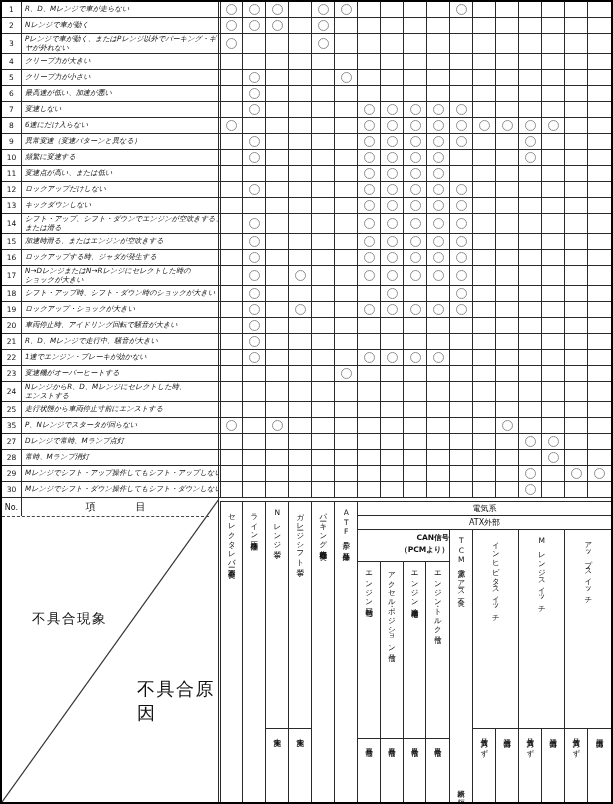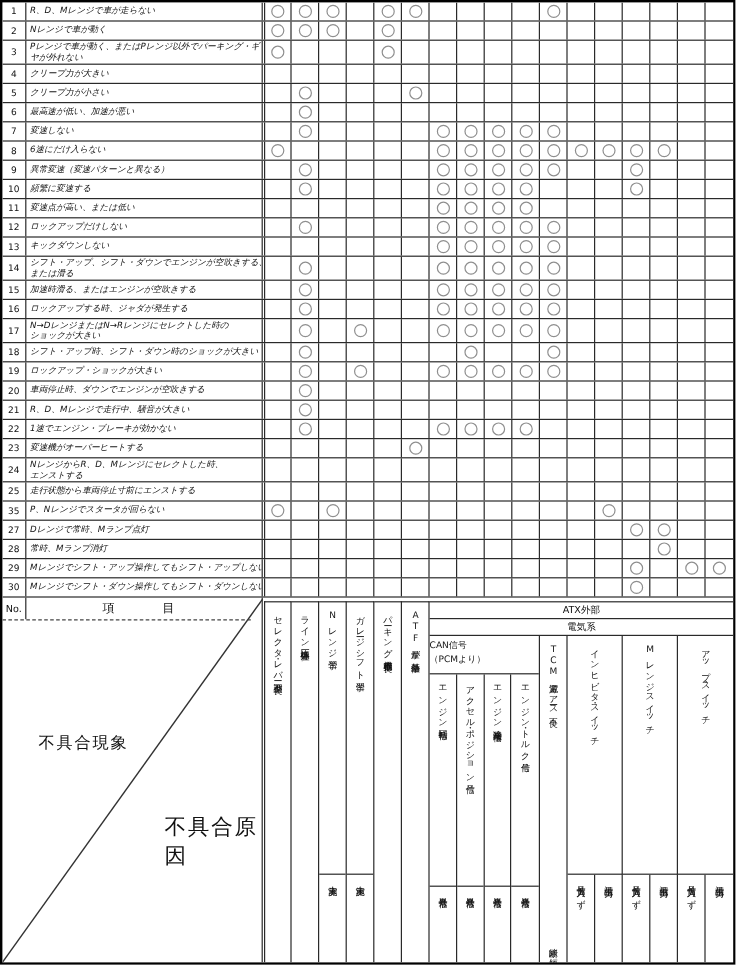--- a/index.html
+++ b/index.html
@@ -71,21 +71,21 @@
   .scol.has-sub .lbl { flex:none; height:227px; border-bottom:1px solid #2a2a2a; }
   .scol .sub { flex:1; display:flex; justify-content:center; padding-top:3px; }
 
   .elec { width:253px; border-top:1px solid #2a2a2a; display:flex; flex-direction:column; }
   .band { height:14px; border-bottom:1px solid #2a2a2a; text-align:center; font-size:8px; line-height:13px; }
   .elec-low { flex:1; display:flex; }
 
   .can { width:92px; border-right:1px solid #2a2a2a; display:flex; flex-direction:column; }
   .can-head {
     height:32px; border-bottom:1px solid #2a2a2a;
-    font-size:7.5px; text-align:left; white-space:pre-line; line-height:1.6; padding-top:2px;
+    font-size:7.5px; text-align:right; white-space:pre-line; line-height:1.6; padding-top:2px;font-weight:bold;
   }
   .can-cols { flex:1; display:flex; }
   .sig-col { width:23px; border-right:1px solid #2a2a2a; display:flex; flex-direction:column; }
   .sig-col.lastsig { border-right:none; width:23px; }
   .sig-col .lbl { height:177px; border-bottom:1px solid #2a2a2a; display:flex; justify-content:center; padding-top:4px; }
   .sig-col .sub { flex:1; display:flex; justify-content:center; padding-top:3px; }
 
   .tcm {
     width:23px; border-right:1px solid #2a2a2a;
     display:flex; flex-direction:column; align-items:center; justify-content:space-between;
@@ -692,21 +692,21 @@
         </div>
         <div class="mark-cell"></div>
         <div class="mark-cell"></div>
         <div class="mark-cell"></div>
         <div class="mark-cell"></div>
         <div class="mark-cell"></div>
         <div class="mark-cell last"></div>
       </div>
       <div class="m-row">
         <div class="no-cell">20</div>
-        <div class="item-cell">車両停止時、ダウンでエンジンが空吹きする</div>
+        <div class="item-cell">車両停止時、アイドリング回転で騒音が大きい</div>
         <div class="mark-cell first"></div>
         <div class="mark-cell">
           <span class="mark"></span>
         </div>
         <div class="mark-cell"></div>
         <div class="mark-cell"></div>
         <div class="mark-cell"></div>
         <div class="mark-cell"></div>
         <div class="mark-cell"></div>
         <div class="mark-cell"></div>
@@ -1014,22 +1014,22 @@
             <span class="v">パーキング機構作動不良</span>
           </div>
       </div>
       <div class="scol">
         <div class="lbl">
             <span class="v">ATF量が基準値外</span>
           </div>
       </div>
 
       <div class="elec">
+        <div class="band">電気系</div>
         <div class="band">ATX外部</div>
-        <div class="band">電気系</div>
         <div class="elec-low">
 
           <div class="can">
             <div class="can-head">CAN信号
 （PCMより）</div>
             <div class="can-cols">
               <div class="sig-col">
                 <div class="lbl">
                     <span class="v">エンジン回転信号</span>
                   </div>

